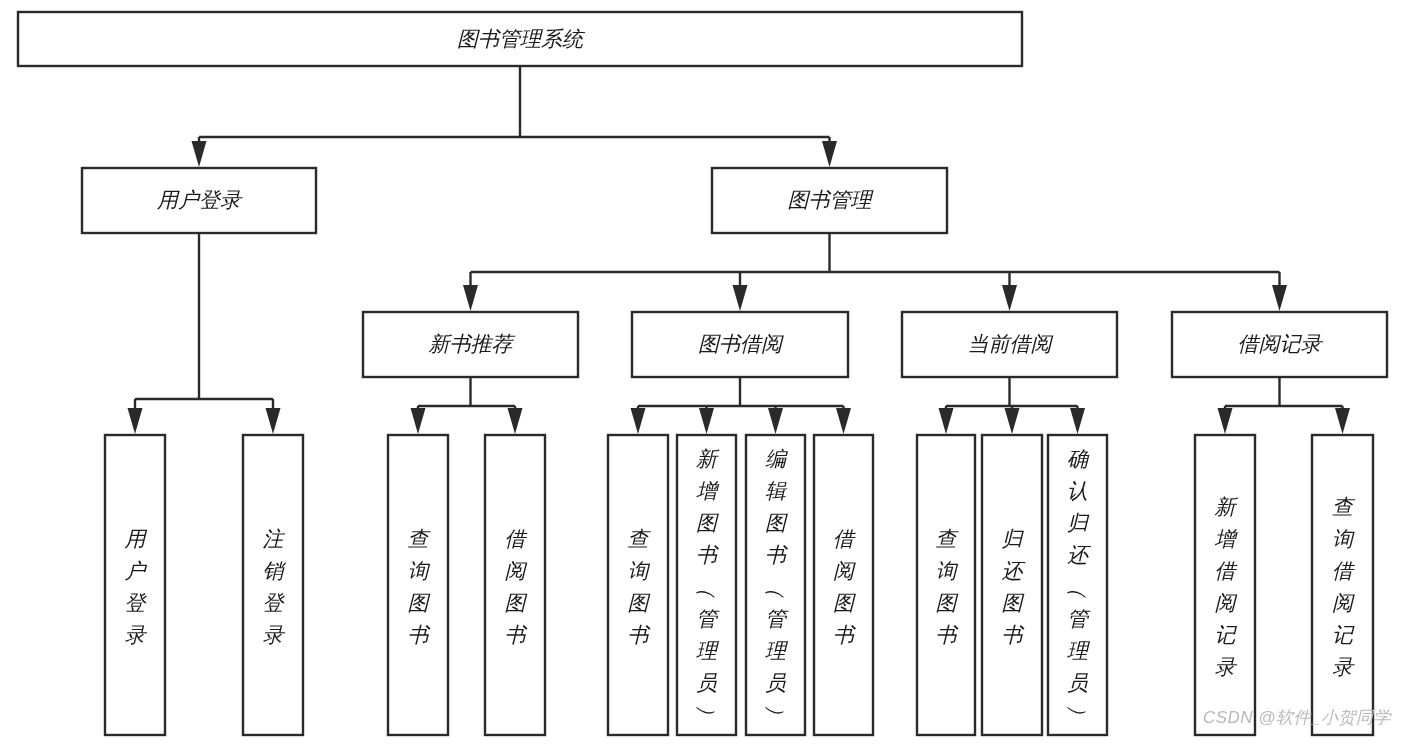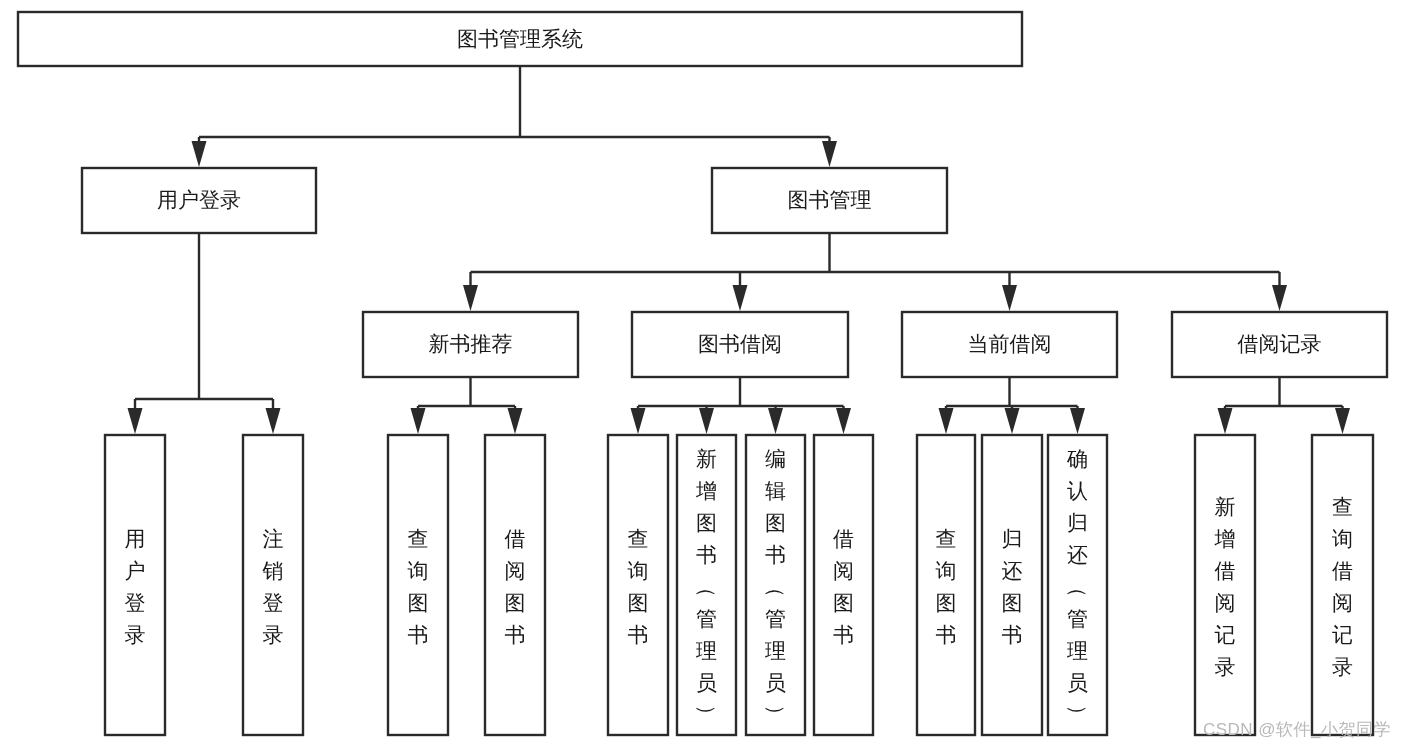--- a/index.html
+++ b/index.html
@@ -10,20 +10,21 @@
   }
   body {
     font-family: "Liberation Sans", "DejaVu Sans", sans-serif;
   }
   #diagram-root {
     position: relative;
     width: 1405px;
     height: 747px;
     background: #ffffff;
     overflow: hidden;
+    font-style: italic;
   }
   svg.flow {
     position: absolute;
     left: 0;
     top: 0;
     width: 1405px;
     height: 747px;
     display: block;
   }
   .node-rect {
@@ -50,21 +51,21 @@
     fill: none;
     stroke-linecap: butt;
   }
   .edge-arrow {
     fill: #2a2a2a;
     stroke: none;
   }
   .watermark {
     position: absolute;
     right: 14px;
-    bottom: 6px;
+    bottom: 18px;
     color: #b8b8b8;
     font-size: 17px;
     font-family: "Liberation Sans", "DejaVu Sans", sans-serif;
     letter-spacing: 0.5px;
     white-space: nowrap;
     user-select: none;
   }
 </style>
 </head>
 <body>

